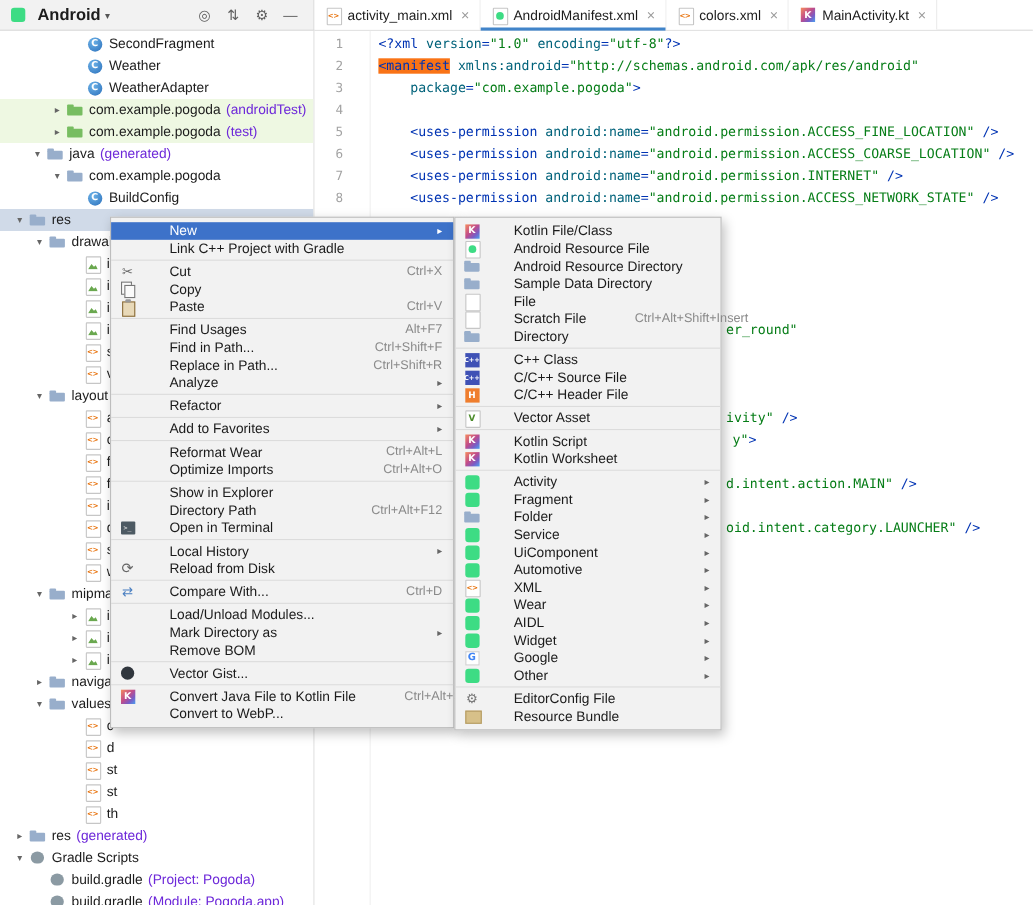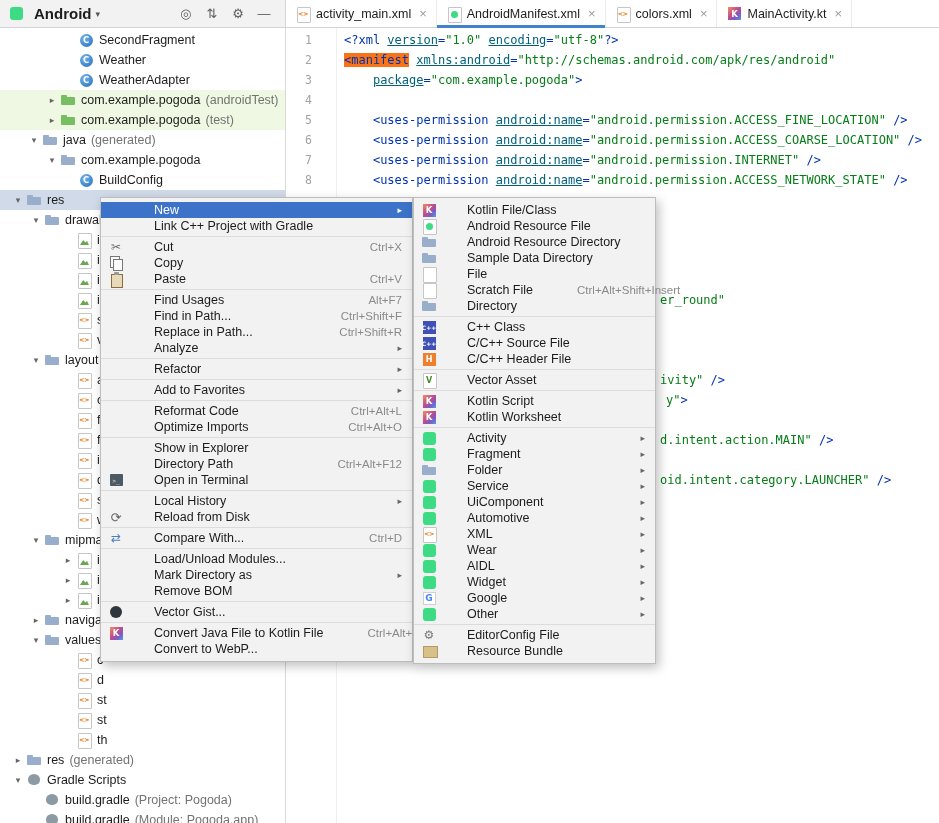--- a/index.html
+++ b/index.html
@@ -67,29 +67,29 @@
   .icon > span { position:relative; z-index:1; }
 
   
   .project { position:absolute; top:28px; left:0; bottom:0; width:286px; background:#fff; border-right:1px solid #d9d9d9; overflow:hidden; }
   .t-row { position:absolute; left:0; right:0; height:20px; display:flex; align-items:center; font-size:12.5px; white-space:nowrap; }
   .t-row.st-test { background:#eef8e2; }
   .t-row.st-selected { background:#d0dae8; }
   .t-indent { flex:none; display:inline-block; height:1px; }
   .chev { width:16px; flex:none; text-align:center; font-size:9px; color:#666; }
   .t-label { margin-left:1px; position:relative; z-index:1; }
-  .t-suffix { margin-left:5px; color:#737373; }
+  .t-suffix { margin-left:5px; color:#6d28d9; }
 
   
   .editor { position:absolute; top:28px; left:286px; right:0; bottom:0; background:#fff; font-family:"DejaVu Sans Mono", monospace; font-size:12px; }
   .gut-num { position:absolute; left:0; width:26px; height:20px; line-height:20px; text-align:right; color:#a3a3a3; font-size:11.5px; }
   .gutter-sep { position:absolute; top:0; bottom:0; left:50px; width:1px; background:#f0f0f0; }
   .code-line { position:absolute; left:58px; height:20px; line-height:20px; white-space:pre; }
   .tk-tag { color:#0033b3; }
-  .tk-attr { color:#00627a;text-decoration:underline; }
+  .tk-attr { color:#00627a; }
   .tk-str { color:#067d17; }
   .tk-pl { color:#1c1c1c; }
   .tk-hl { color:#0033b3; background:#f97316; }
 
   
   .menu { position:absolute; background:#f2f2f2; border:1px solid #bdbdbd; box-shadow:3px 4px 10px rgba(0,0,0,.25); padding:4px 0; z-index:20; }
   .m-item { height:16px; display:flex; align-items:center; padding:0 10px 0 5px; font-size:12.5px; color:#1b1b1b;gap:24px; }
   .m-ic { width:24px; flex:none; display:flex; justify-content:center; }
   .m-label { white-space:nowrap; }
   .m-right { margin-left:auto; padding-left:20px; }
@@ -498,21 +498,21 @@
       </div>
       <div class="m-sep"></div>
       <div class="m-item">
         <span class="m-ic"></span>
         <span class="m-label">Add to Favorites</span>
         <span class="m-right m-arrow">▸</span>
       </div>
       <div class="m-sep"></div>
       <div class="m-item">
         <span class="m-ic"></span>
-        <span class="m-label">Reformat Code</span>
+        <span class="m-label">Reformat Wear</span>
         <span class="m-right m-short">Ctrl+Alt+L</span>
       </div>
       <div class="m-item">
         <span class="m-ic"></span>
         <span class="m-label">Optimize Imports</span>
         <span class="m-right m-short">Ctrl+Alt+O</span>
       </div>
       <div class="m-sep"></div>
       <div class="m-item">
         <span class="m-ic"></span>

